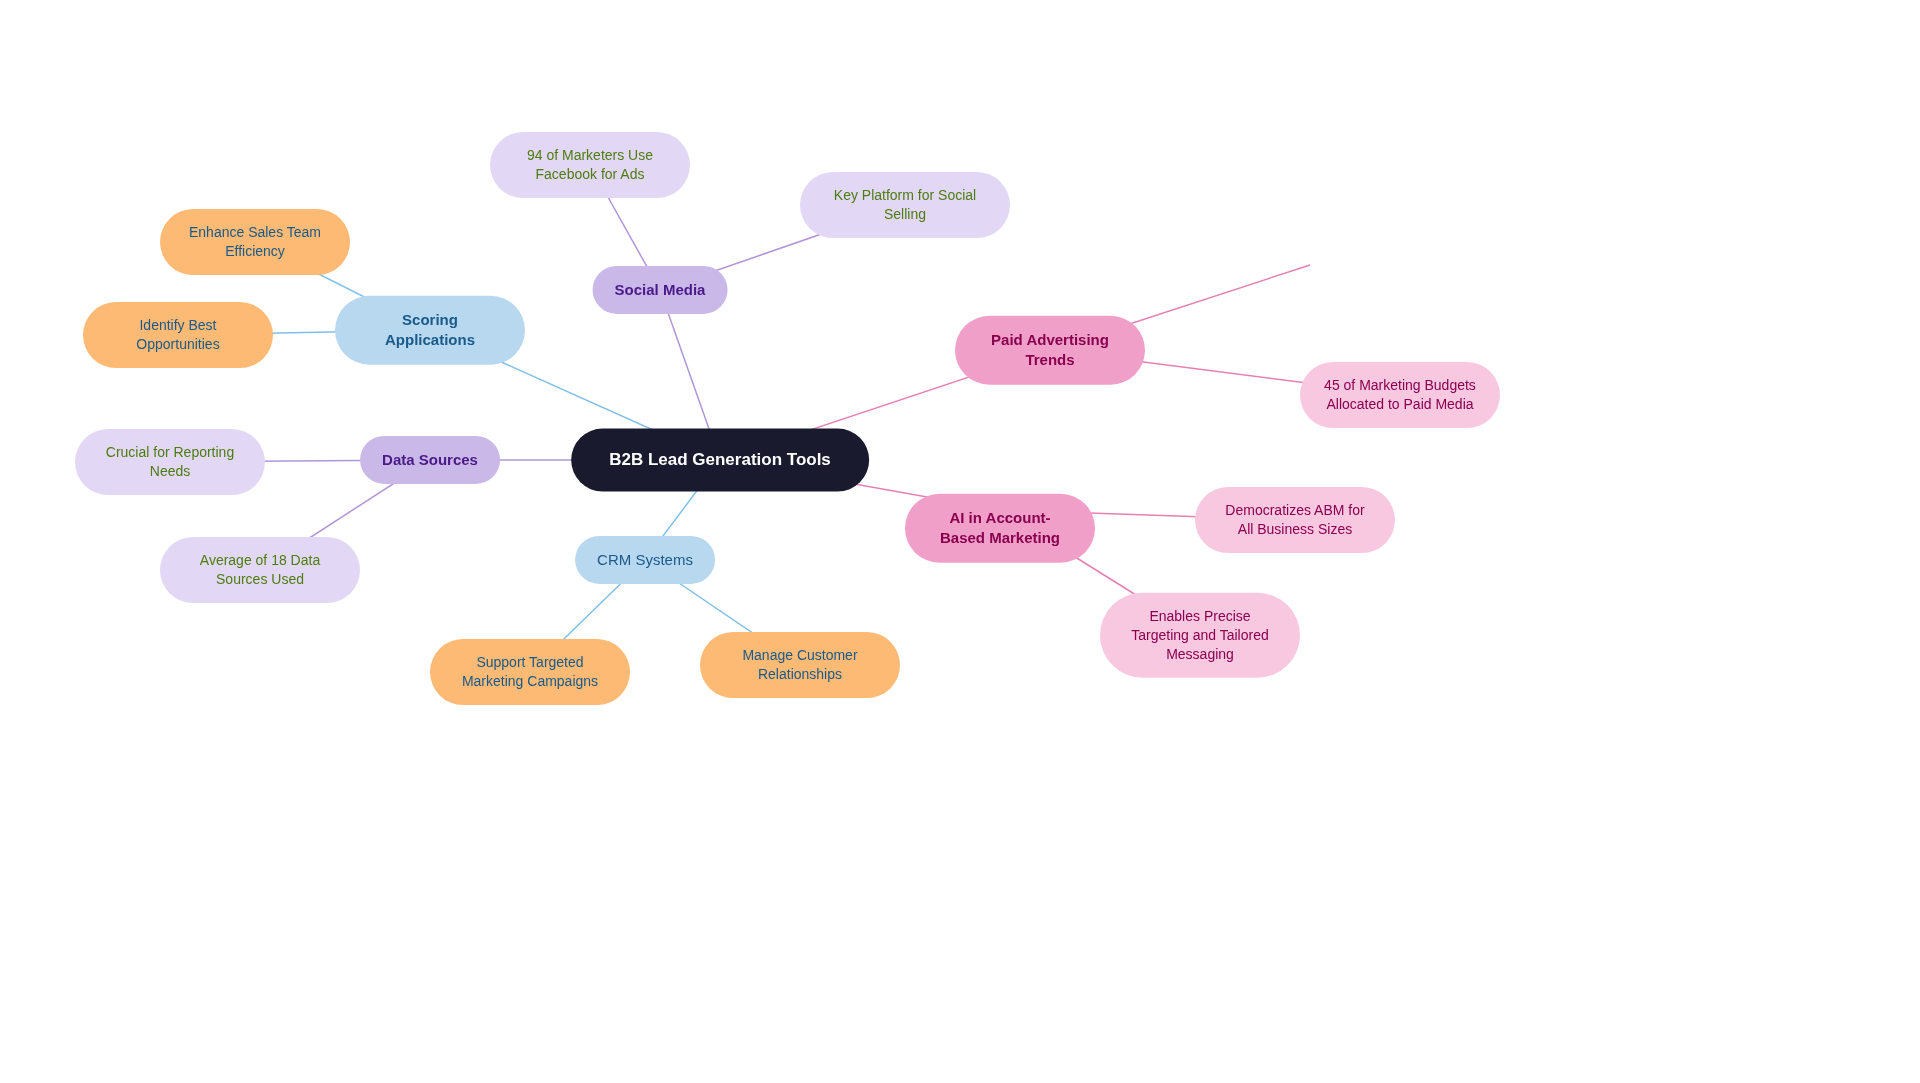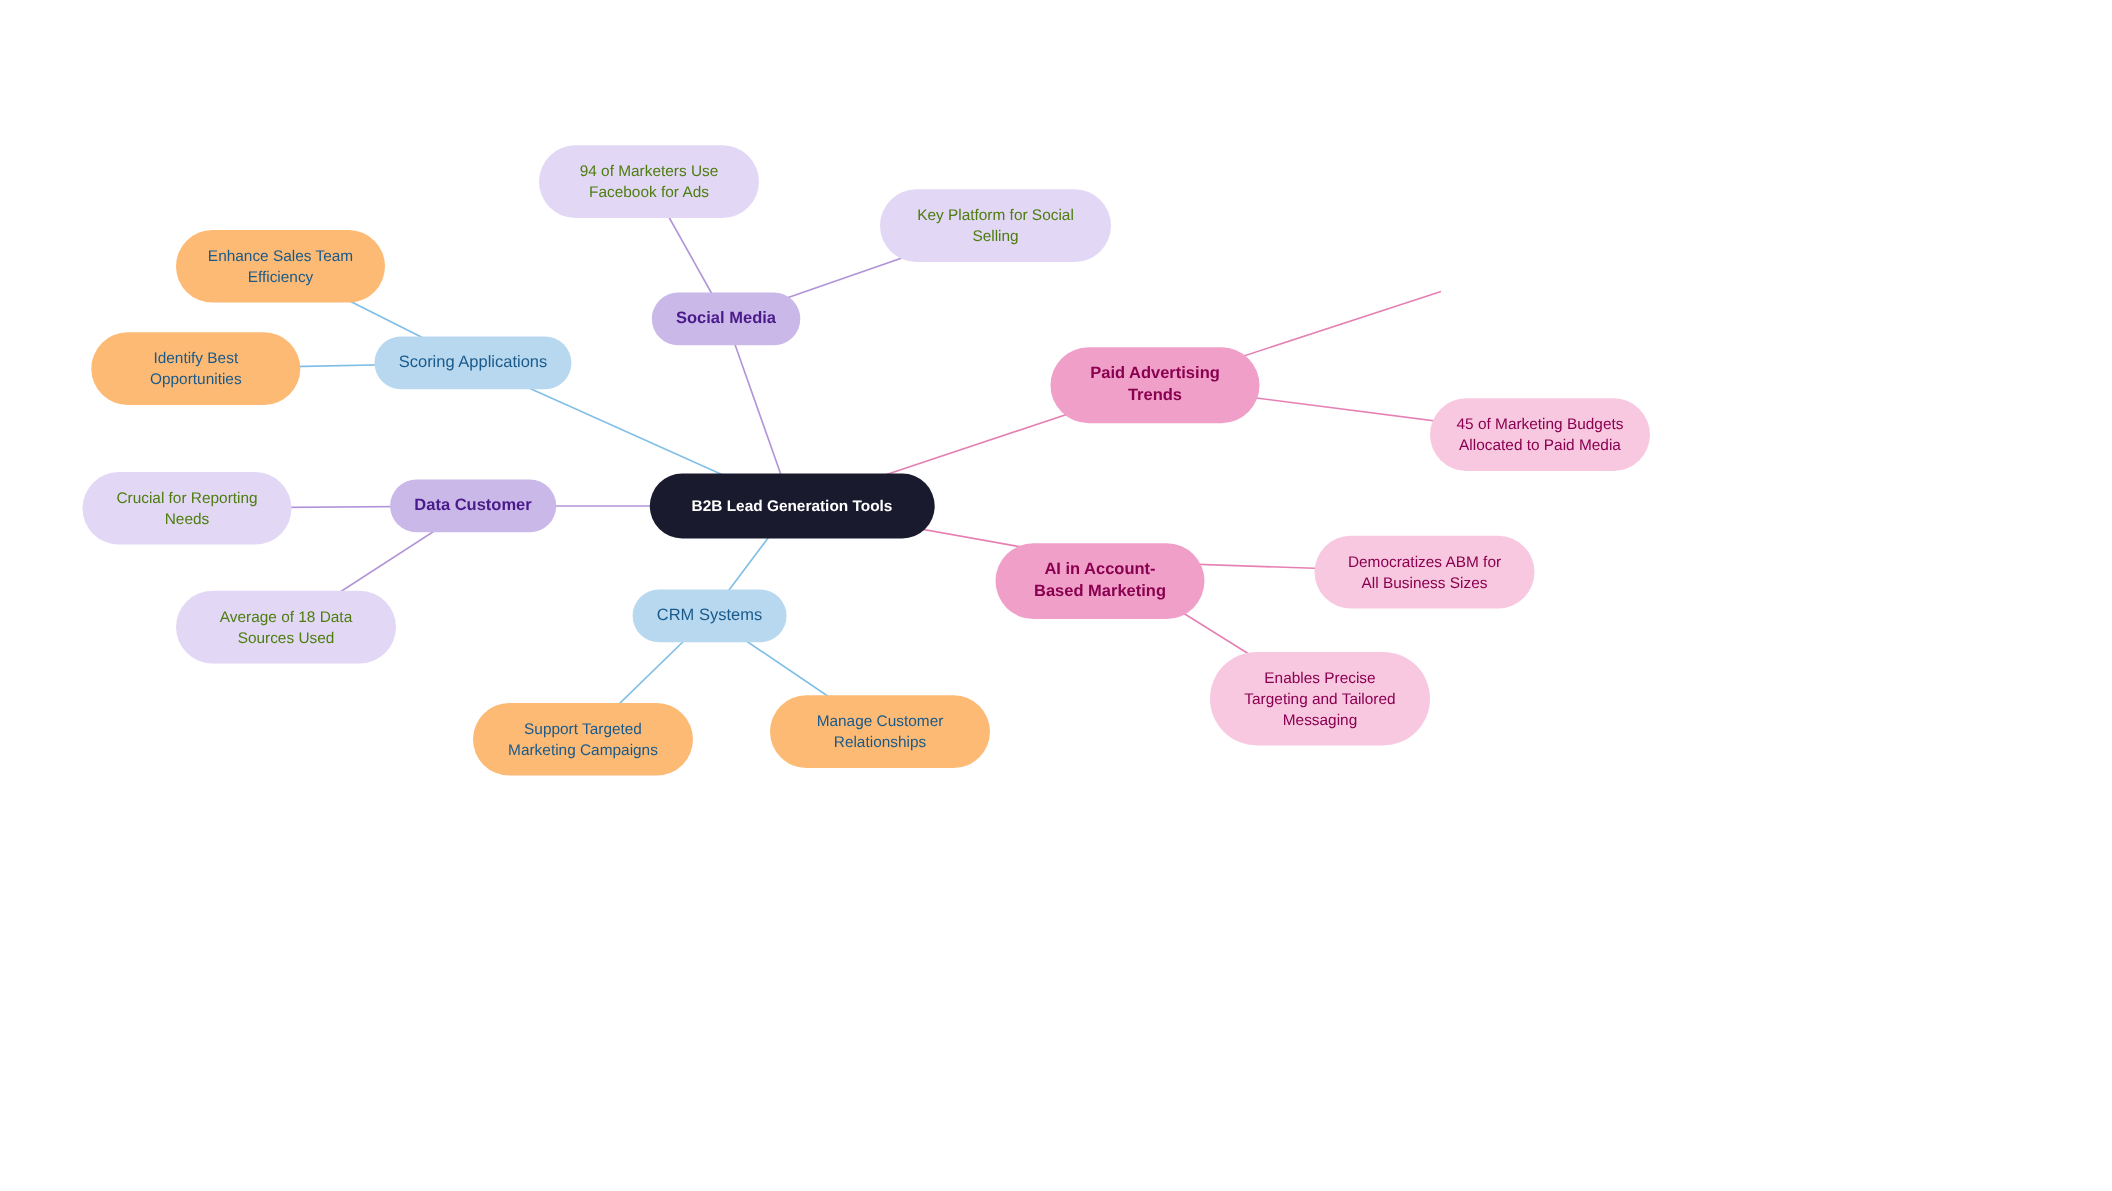--- a/index.html
+++ b/index.html
@@ -31,21 +31,21 @@
       text-align: center;
       font-size: 15px;
       font-weight: 500;
       line-height: 1.35;
       padding: 14px 22px;
       transform: translate(-50%, -50%);
     }
     .node-center {
       background: #1a1a2e;
       color: #ffffff;
-      font-size: 14px;
+      font-size: 17px;
       font-weight: 600;
       padding: 20px 38px;
       border-radius: 50px;
       z-index: 10;
     }
     .node-blue-mid {
       background: #b8d8f0;
       color: #1a5a8a;
       font-size: 15px;
     }
@@ -106,19 +106,19 @@
     <div class="node node-purple-light" style="left: 590px; top: 165px; max-width: 200px;">94 of Marketers Use Facebook for Ads</div>
     <div class="node node-purple-light" style="left: 905px; top: 205px; max-width: 210px;">Key Platform for Social Selling</div>
     <div class="node node-pink-mid" style="left: 1050px; top: 350px; max-width: 190px;">Paid Advertising Trends</div>
     <div class="node node-pink-light" style="left: 1400px; top: 395px; max-width: 200px;">45 of Marketing Budgets Allocated to Paid Media</div>
     <div class="node node-pink-mid" style="left: 1000px; top: 528px; max-width: 190px;">AI in Account-Based Marketing</div>
     <div class="node node-pink-light" style="left: 1295px; top: 520px; max-width: 200px;">Democratizes ABM for All Business Sizes</div>
     <div class="node node-pink-light" style="left: 1200px; top: 635px; max-width: 200px;">Enables Precise Targeting and Tailored Messaging</div>
     <div class="node node-blue-mid" style="left: 645px; top: 560px; max-width: 190px;">CRM Systems</div>
     <div class="node node-blue-light" style="left: 530px; top: 672px; max-width: 200px;">Support Targeted Marketing Campaigns</div>
     <div class="node node-blue-light" style="left: 800px; top: 665px; max-width: 200px;">Manage Customer Relationships</div>
-    <div class="node node-purple-mid" style="left: 430px; top: 460px; max-width: 190px;">Data Customer</div>
+    <div class="node node-purple-mid" style="left: 430px; top: 460px; max-width: 190px;">Data Sources</div>
     <div class="node node-purple-light" style="left: 170px; top: 462px; max-width: 190px; text-align: center;">Crucial for Reporting Needs</div>
     <div class="node node-purple-light" style="left: 260px; top: 570px; max-width: 200px;">Average of 18 Data Sources Used</div>
-    <div class="node node-blue-mid" style="left: 430px; top: 330px; max-width: 190px;">Scoring Applications</div>
+    <div class="node node-blue-mid" style="left: 430px; top: 330px; max-width: 190px; font-weight: bold;">Scoring Applications</div>
     <div class="node node-blue-light" style="left: 255px; top: 242px; max-width: 190px;">Enhance Sales Team Efficiency</div>
     <div class="node node-blue-light" style="left: 178px; top: 335px; max-width: 190px;">Identify Best Opportunities</div>
   </div>
 
 </body></html>

